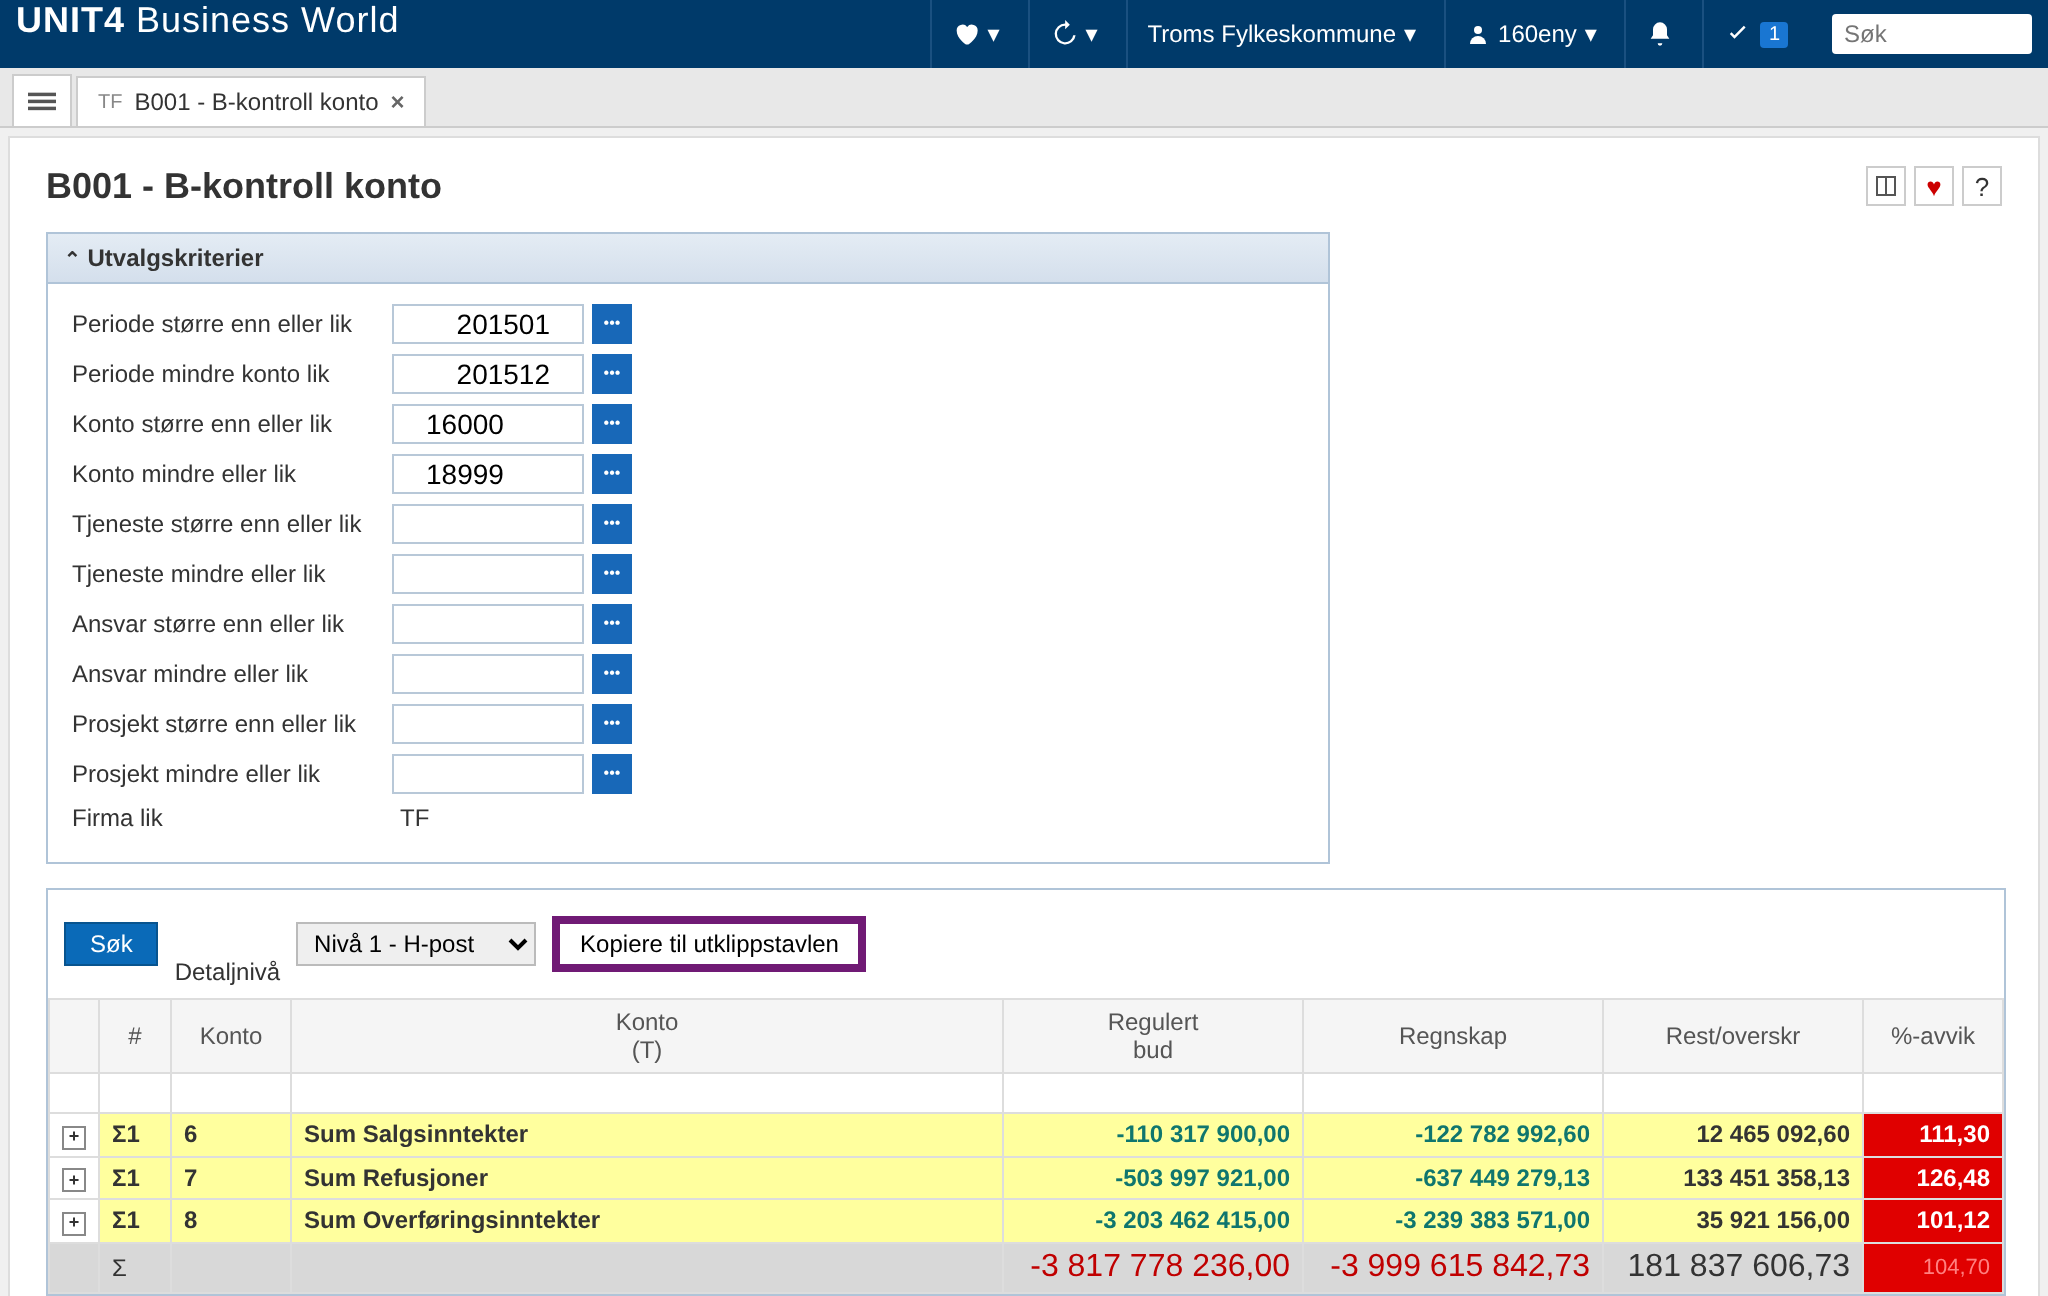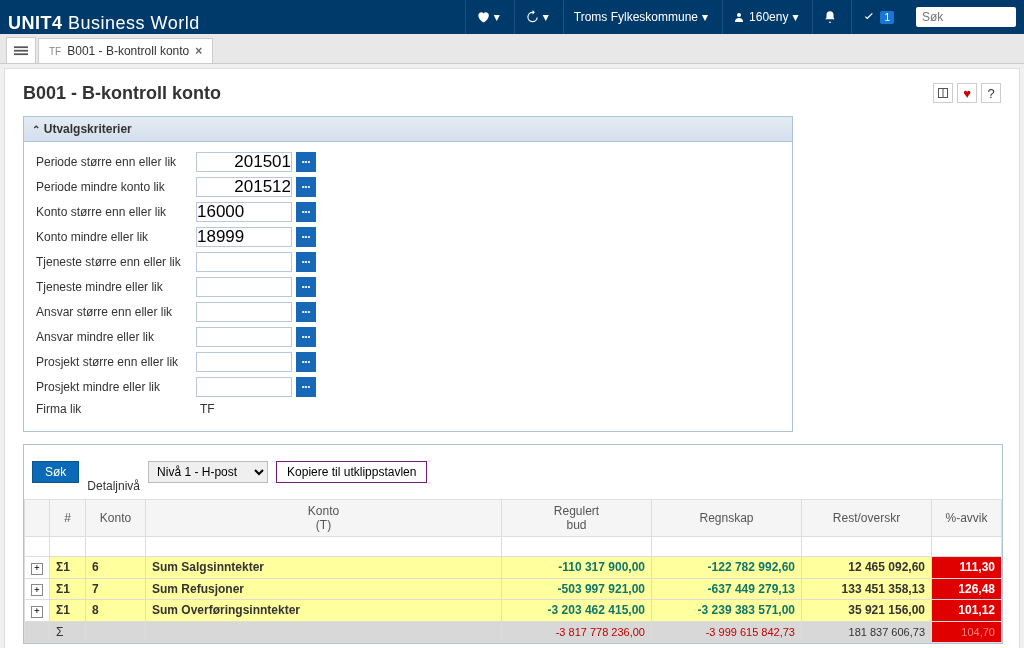--- a/index.html
+++ b/index.html
@@ -1,59 +1,59 @@
 <!DOCTYPE html>
 <html><head>
 <meta charset="utf-8">
 <style>
 * { box-sizing: border-box; margin: 0; padding: 0; }
 body { font-family: Arial, sans-serif; font-size: 12px; background: #f0f0f0; color: #333; }
-.topbar { background: #003a6a; color: #fff; height: 34px; display: flex; align-items: flex-end; padding: 0 8px; }
+.topbar { background: #003a6a; color: #fff; height: 34px; display: flex; align-items: flex-start; padding: 0 8px; }
 .logo { font-size: 18px; font-weight: 300; letter-spacing: 0.5px; }
 .logo b { font-weight: 700; }
 .top-spacer { flex: 1; }
 .top-items { display: flex; align-items: center; gap: 4px; }
 .top-item { padding: 0 10px; height: 34px; display: flex; align-items: center; cursor: pointer; border-left: 1px solid #1a5080; font-size: 12px; gap: 4px; }
 .top-item svg { fill: #fff; }
 .badge { background: #1976d2; color: #fff; font-size: 10px; padding: 1px 4px; border-radius: 2px; }
 .search-box { background: #fff; border-radius: 2px; padding: 3px 6px; margin-left: 8px; width: 100px; }
 .search-box input { border: none; outline: none; font-size: 12px; width: 100%; }
 .tabbar { background: #e8e8e8; height: 30px; display: flex; align-items: flex-end; border-bottom: 1px solid #ccc; padding-left: 6px; gap: 2px; }
 .menu-btn { width: 30px; height: 26px; background: #fff; border: 1px solid #ccc; border-bottom: none; display: flex; align-items: center; justify-content: center; cursor: pointer; }
 .tab { background: #fff; border: 1px solid #ccc; border-bottom: none; padding: 5px 10px; font-size: 12px; display: flex; align-items: center; gap: 6px; cursor: pointer;}
 .tab-close { cursor: pointer; font-weight: bold; color: #666; }
 .page { padding: 14px 18px; background: #fff; margin: 4px; border: 1px solid #ddd; }
 .page-top-icons { float: right; display: flex; gap: 4px; }
 .page-top-icons .pi { width: 20px; height: 20px; border: 1px solid #ccc; display: flex; align-items: center; justify-content: center; cursor: pointer; font-size: 13px; }
 h2.page-title { font-size: 18px; font-weight: 600; margin-bottom: 12px; }
-.panel { border: 1px solid #b0c4d8; margin-bottom: 12px; width: 770px; }
+.panel { border: 1px solid #b0c4d8; margin-bottom: 12px; width: 642px; }
 .panel-head { background: linear-gradient(#e4ecf4, #d4dfec); padding: 5px 8px; font-weight: bold; font-size: 12px; border-bottom: 1px solid #b0c4d8; }
 .panel-body { background: #fff; padding: 10px 12px; }
 .form-row { display: flex; align-items: center; margin-bottom: 5px; }
 .form-row label { width: 160px; font-size: 12px; color: #333; }
-.form-row input { border: 1px solid #b8c8d8; padding: 2px 0; font-size: 17px; width: 96px; height: 20px; }
+.form-row input { border: 1px solid #b8c8d8; padding: 2px 16px; font-size: 14px; width: 96px; height: 20px; }
 .form-row input.num { text-align: right; }
 .cal-btn { width: 20px; height: 20px; background: #1868b8; margin-left: 4px; display: flex; align-items: center; justify-content: center; cursor: pointer; }
 .cal-btn span { color: #fff; font-size: 8px; line-height: 1; }
 .result-panel { border: 1px solid #b0c4d8; width: 980px; }
 .toolbar { padding: 6px 8px; display: flex; align-items: center; gap: 8px; }
 .btn-primary { background: #0a6ab8; color: #fff; border: 1px solid #08548f; padding: 3px 12px; font-size: 12px; cursor: pointer; }
-.btn-secondary { background: #fff; border: 1px solid #701a75; padding: 3px 10px; font-size: 12px; cursor: pointer; }
+.btn-secondary { background: #fff; border: 4px solid #701a75; padding: 3px 10px; font-size: 12px; cursor: pointer; }
 .toolbar label { font-size: 12px; margin-top: 28px; }
 .toolbar select { border: 1px solid #bbb; padding: 2px 4px; font-size: 12px; width: 120px; }
 table.grid { width: 100%; border-collapse: collapse; font-size: 12px; }
 table.grid th { background: #f5f5f5; border: 1px solid #ddd; padding: 4px 6px; font-weight: normal; color: #555; text-align: center; }
 table.grid td { border: 1px solid #ddd; padding: 3px 6px; }
 .filter-row td { height: 20px; }
 tr.sum-row td { background: #ffff9e; font-weight: bold; }
 tr.sum-row td.num { text-align: right; }
 tr.sum-row td.neg { color: #0f766e; }
 tr.sum-row td.avvik { background: #e00000; color: #fff; text-align: right; }
 tr.total-row td { background: #d8d8d8; }
-tr.total-row td.num { text-align: right; font-size: 11px; }
+tr.total-row td.num { text-align: right; font-size: 16px; }
 tr.total-row td.neg { color: #c00000; }
 tr.total-row td.avvik { background: #e00000; color: #ff8080; text-align: right; font-size: 11px; }
 .exp-btn { width: 12px; height: 12px; border: 1px solid #888; display: inline-flex; align-items: center; justify-content: center; font-size: 9px; line-height: 1; cursor: pointer; background: #fff; }
 </style>
 </head>
 <body>
 
 <div class="topbar">
   <div class="logo"><b>UNIT4</b> Business World</div>
   <div class="top-spacer"></div>

